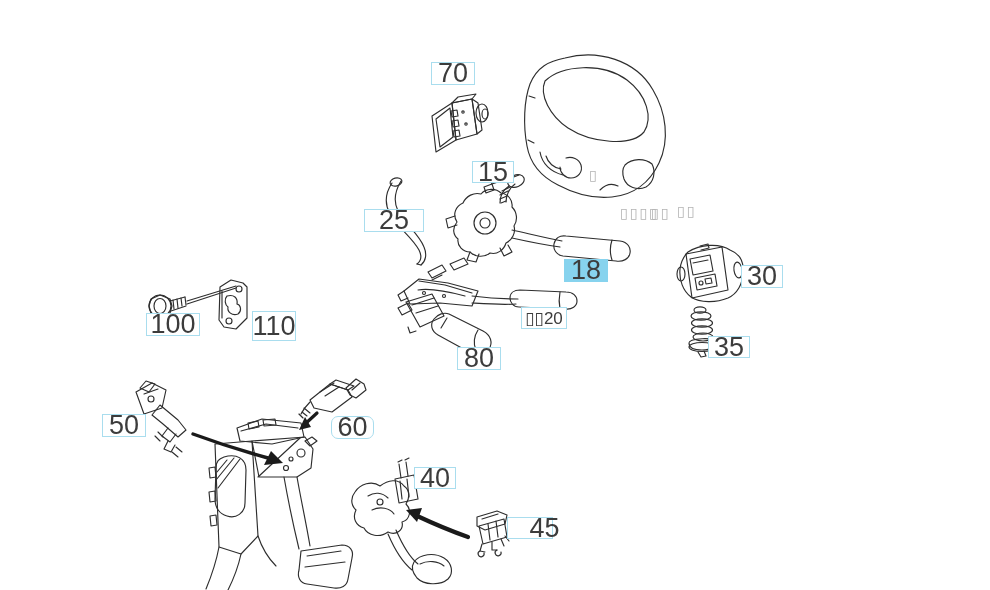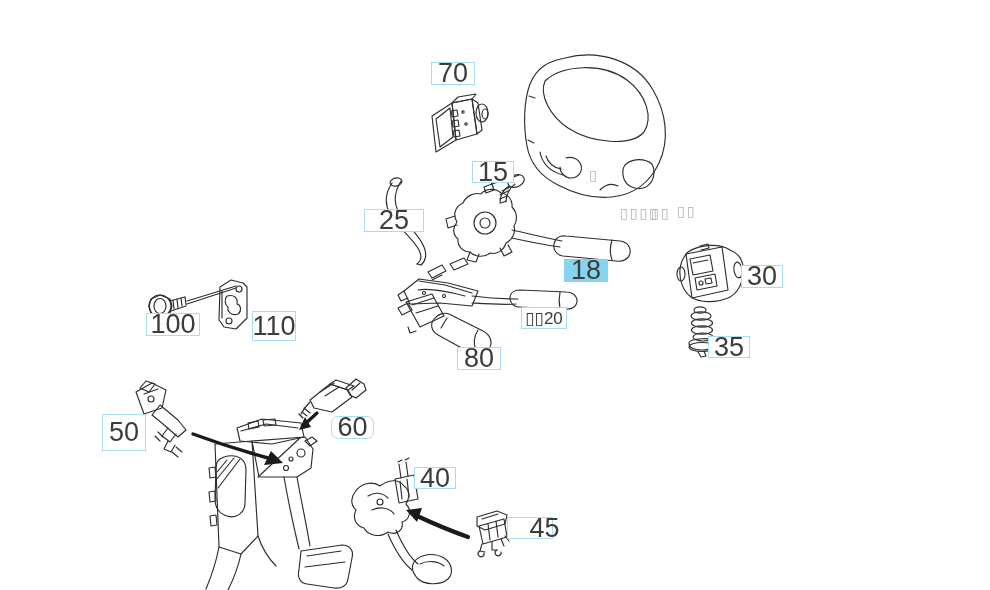--- a/index.html
+++ b/index.html
@@ -240,17 +240,17 @@
   <div class="callout" style="left:431px;top:62px;width:44px;height:23px;">70</div>
   <div class="callout" style="left:472px;top:161px;width:42px;height:22px;">15</div>
   <div class="callout" style="left:364px;top:209px;width:60px;height:23px;">25</div>
   <div class="callout hl" style="left:564px;top:259px;width:44px;height:23px;">18</div>
   <div class="callout" style="left:741px;top:265px;width:42px;height:23px;">30</div>
   <div class="callout" style="left:708px;top:336px;width:42px;height:22px;">35</div>
   <div class="callout" style="left:146px;top:313px;width:54px;height:23px;">100</div>
   <div class="callout" style="left:242px;top:311px;width:44px;height:30px;margin-left:10px;">110</div>
   <div class="callout" style="left:521px;top:307px;width:46px;height:22px;font-size:17px;">▯▯20</div>
   <div class="callout" style="left:457px;top:347px;width:44px;height:23px;">80</div>
-  <div class="callout" style="left:102px;top:414px;width:44px;height:37px;">50</div>
+  <div class="callout" style="left:102px;top:414px;width:44px;height:23px;">50</div>
   <div class="callout" style="left:331px;top:416px;width:43px;height:23px;border-radius:7px;">60</div>
   <div class="callout" style="left:414px;top:467px;width:42px;height:22px;">40</div>
   <div class="callout" style="left:507px;top:517px;width:46px;height:22px;padding-left:29px;">45</div>
 </div>
 
 </body></html>

